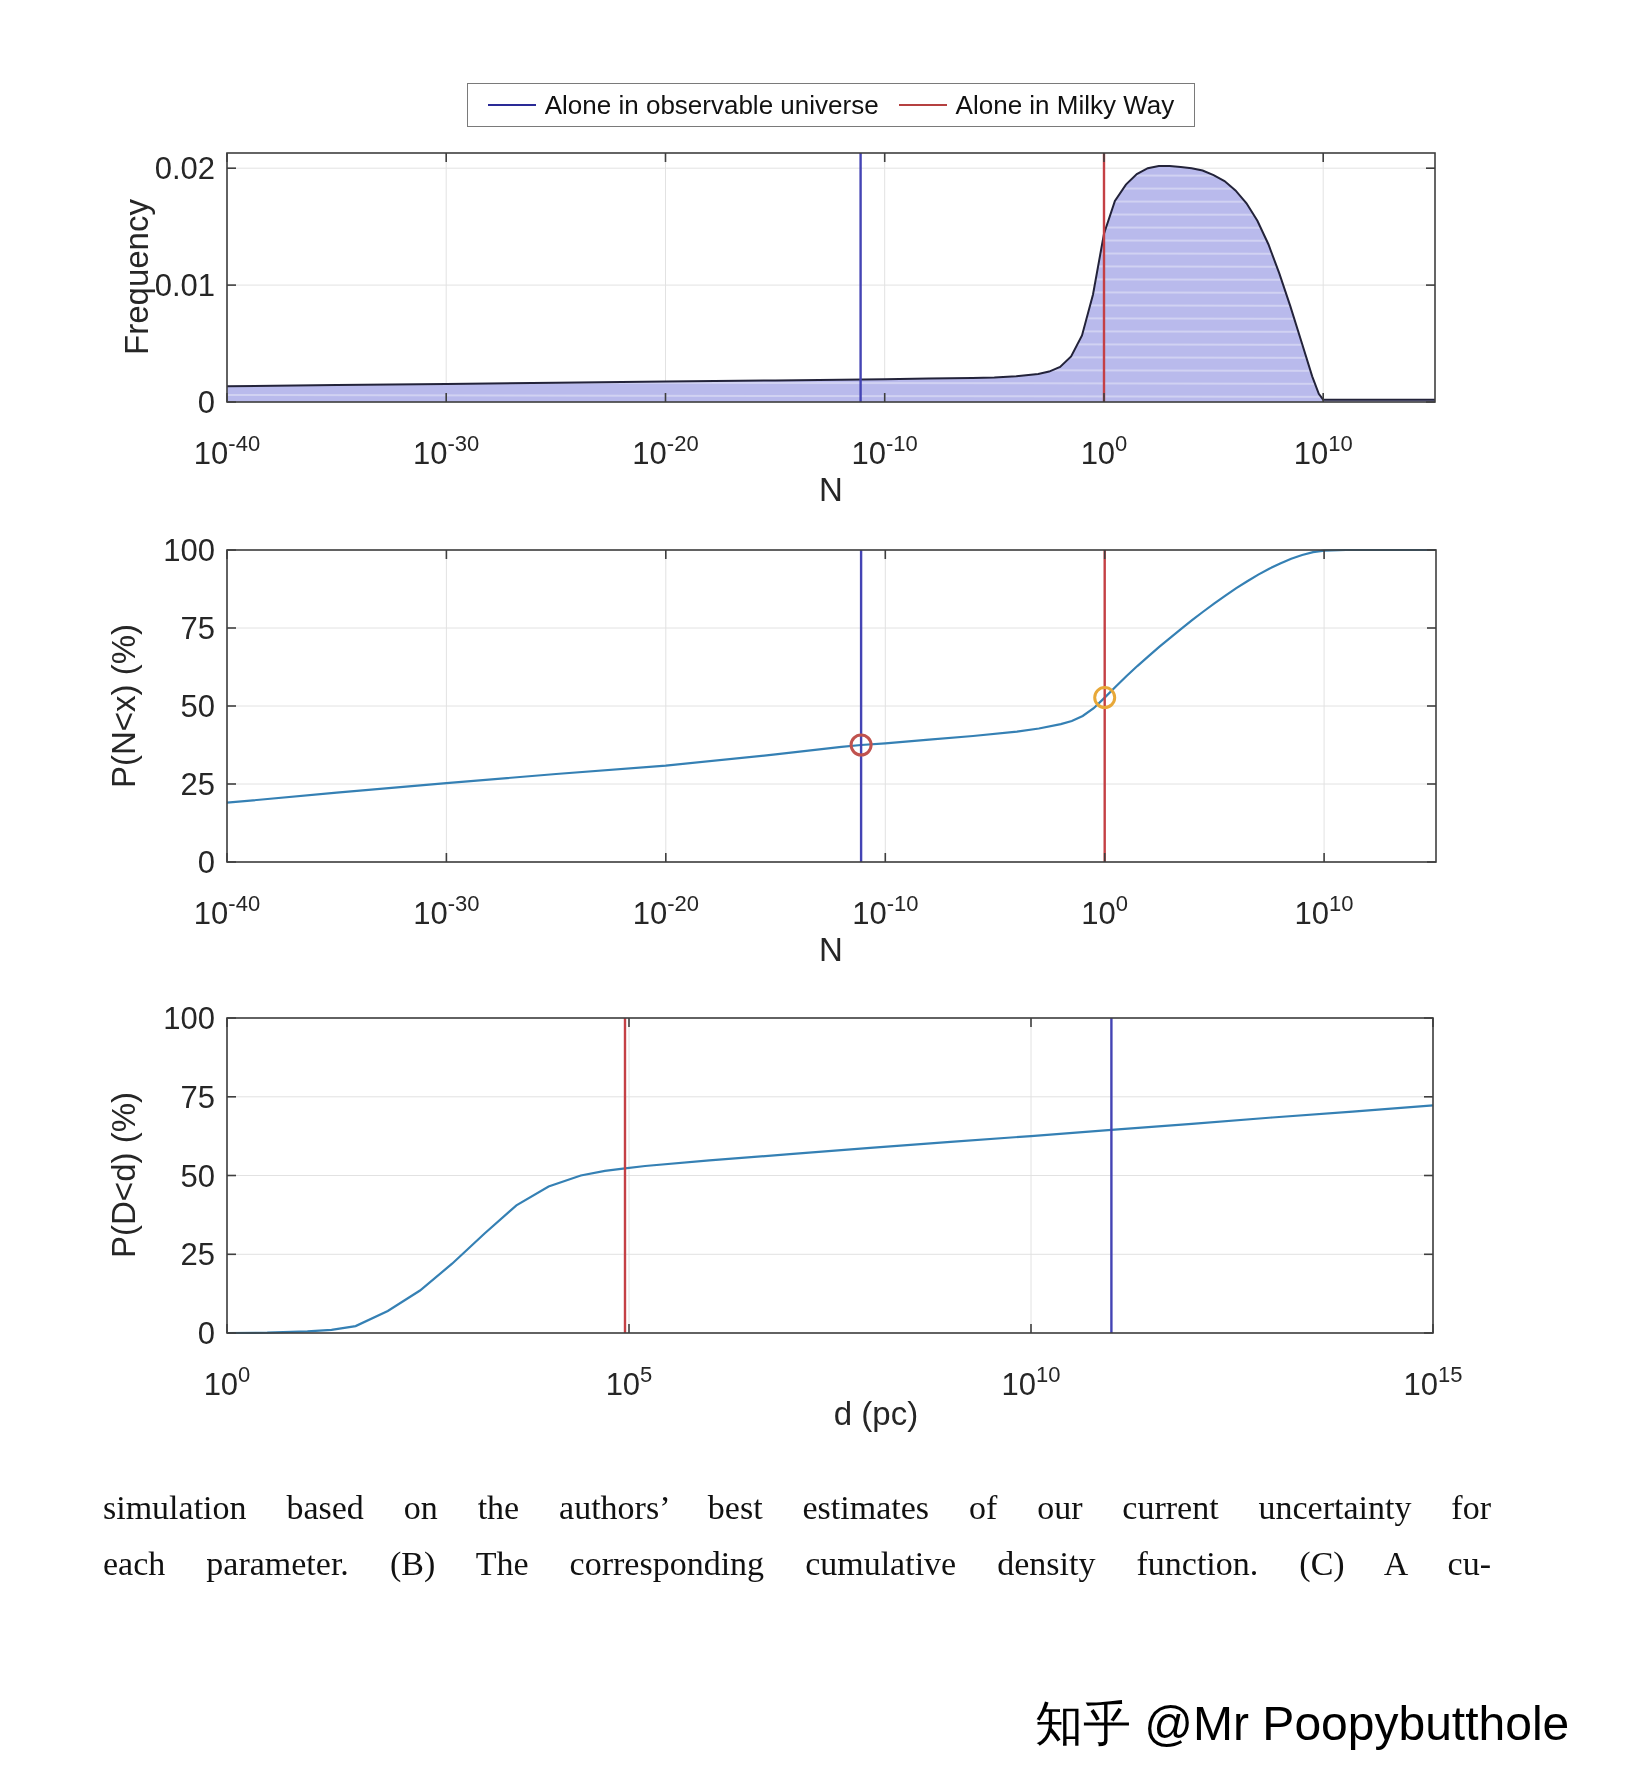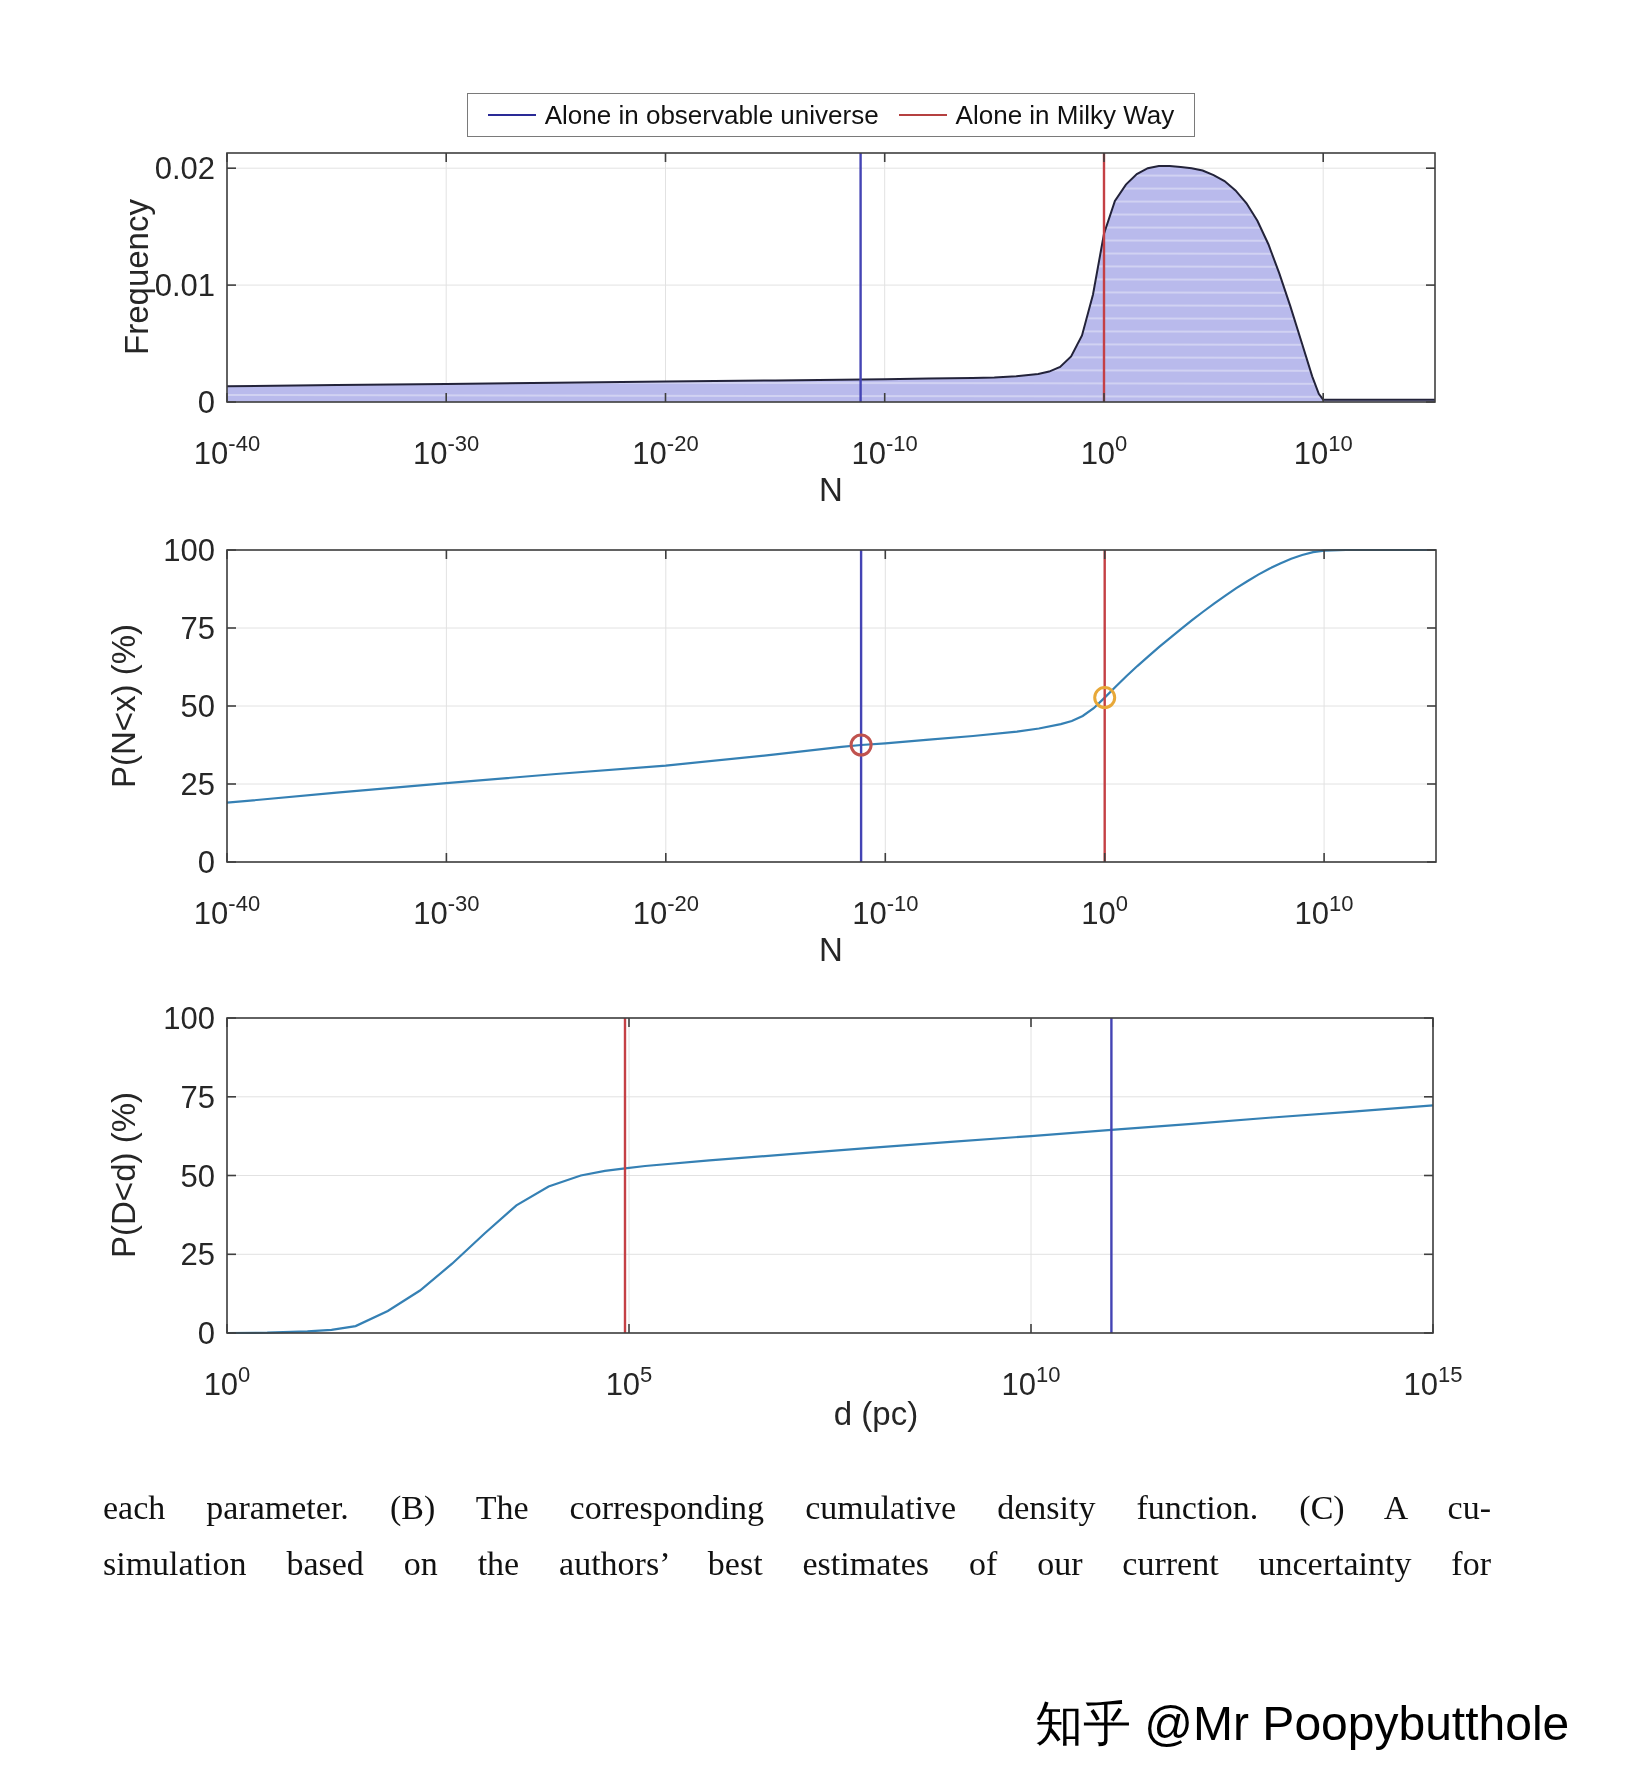--- a/index.html
+++ b/index.html
@@ -1,21 +1,21 @@
 <!DOCTYPE html>
 <html><head>
 <meta charset="utf-8">
 <style>
   html,body{margin:0;padding:0;background:#ffffff;}
   body{width:1650px;height:1782px;position:relative;overflow:hidden;
        font-family:"Liberation Sans",sans-serif;}
   #plots-canvas{position:absolute;left:0;top:0;}
   #plots-canvas text{font-family:"Liberation Sans",sans-serif;fill:#262626;}
 
-  .legend{position:absolute;left:467px;top:93px;width:726px;height:42px;
+  .legend{position:absolute;left:467px;top:83px;width:726px;height:42px;
           border:1.5px solid #7a7a7a;background:#fff;display:flex;
           align-items:center;justify-content:center;gap:20px;}
   .legend-item{display:flex;align-items:center;gap:9px;white-space:nowrap;}
   .legend-line{display:inline-block;width:48px;height:0;border-top:2.5px solid #333;}
   .legend-label{font-size:26px;color:#111;}
 
   .axis-label{position:absolute;font-size:33px;color:#262626;white-space:nowrap;
               transform:translate(-50%,-50%);}
   .axis-label.rot{transform:translate(-50%,-50%) rotate(-90deg);}
   #ylab-a{left:137px;top:277px;}
@@ -213,17 +213,17 @@
   </svg>
 
 <div class="axis-label rot" id="ylab-a">Frequency</div>
 <div class="axis-label" id="xlab-a">N</div>
 <div class="axis-label rot" id="ylab-b">P(N&lt;x) (%)</div>
 <div class="axis-label" id="xlab-b">N</div>
 <div class="axis-label rot" id="ylab-c">P(D&lt;d) (%)</div>
 <div class="axis-label" id="xlab-c">d (pc)</div>
 
 <div class="caption">
+    <div class="cap-line"><span>simulation based on the authors’ best estimates of our current uncertainty for</span></div>
     <div class="cap-line"><span>each parameter. (B) The corresponding cumulative density function. (C) A cu-</span></div>
-    <div class="cap-line"><span>simulation based on the authors’ best estimates of our current uncertainty for</span></div>
   </div>
 
 <div class="watermark">知乎 @Mr Poopybutthole</div>
 
 </body></html>

